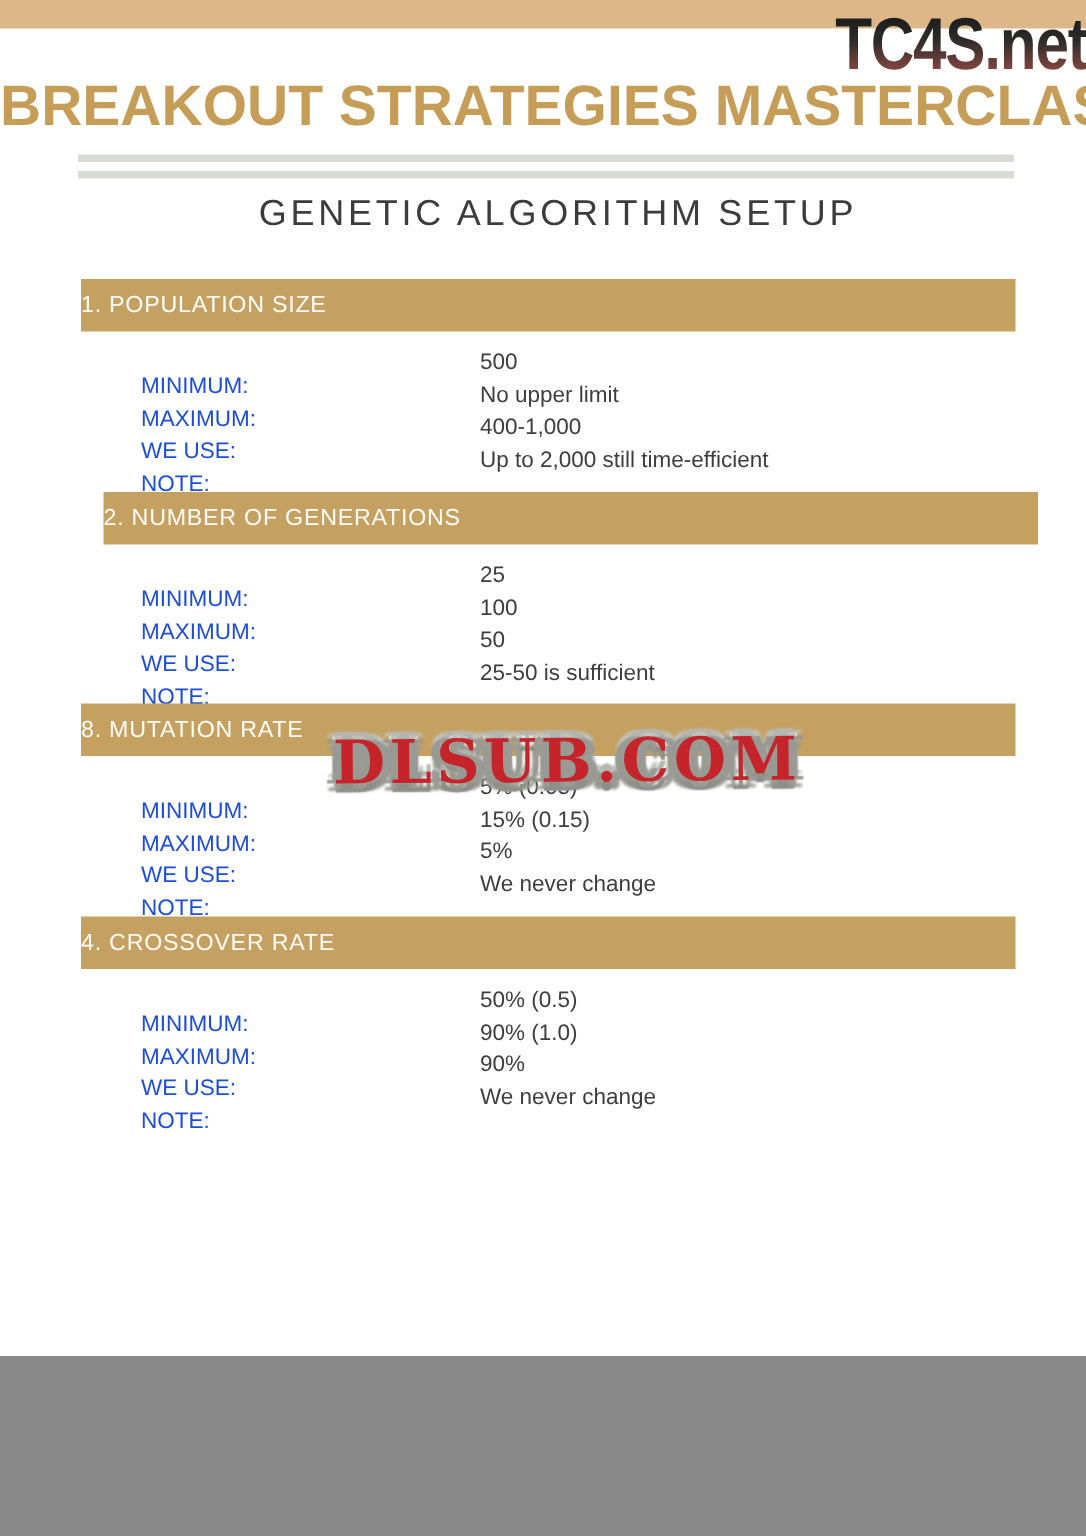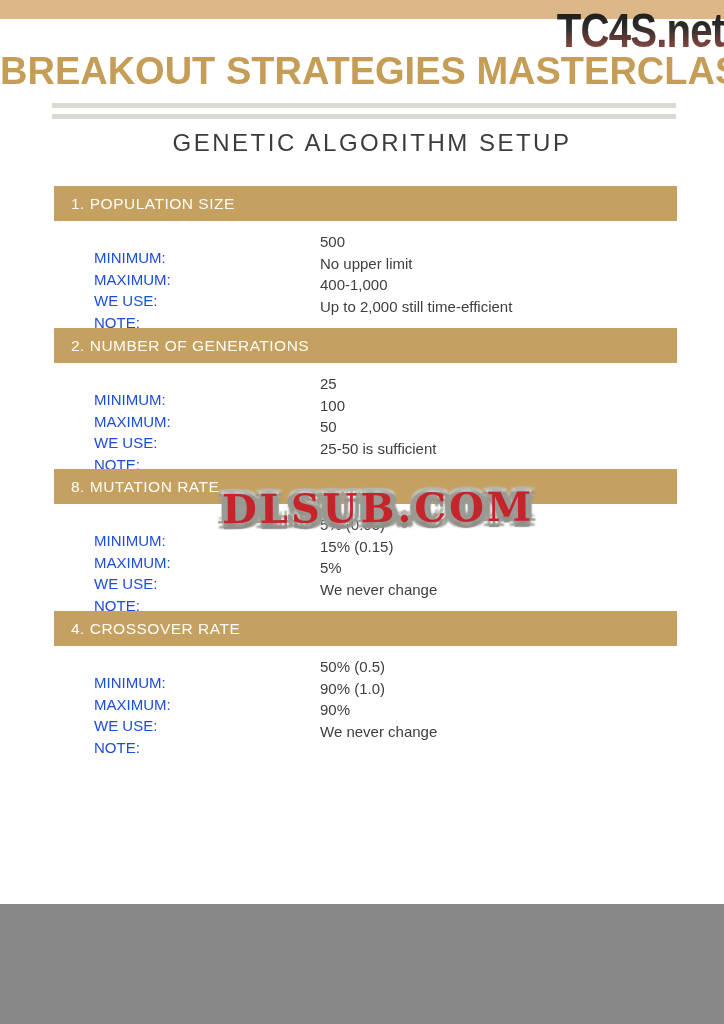--- a/index.html
+++ b/index.html
@@ -37,23 +37,23 @@
 
   .subtitle {
     position:absolute; left:0; top:129px; width:724px; text-align:center;
     font-size:24px; font-weight:400; color:#3c3c3c; letter-spacing:2.5px;padding-left:20px;
   }
 
   
   .sec-header {
     position:absolute; left:54px; width:623px; height:35px;
     background:#c5a161; color:#fdfcf8; font-size:15.5px;
-    line-height:35px; padding-left:17px; letter-spacing:0.5px;
-  }
-  .sec1 { top:186px; } .sec2 { top:328px; } .sec3 { top:469px; } .sec4 { top:611px; }
+    line-height:35px; letter-spacing:0.5px;
+  }
+  .sec1 { top:186px; } .sec2 { top:328px;margin-left:15px; } .sec3 { top:469px; } .sec4 { top:611px; }
 
   
   .rows { position:absolute; left:0; width:724px; }
   .rows.r1 { top:231px; } .rows.r2 { top:373px; } .rows.r3 { top:514px; } .rows.r4 { top:656px; }
   .row { position:relative; height:21.5px; }
   .row .lbl { position:absolute; left:94px; top:16px; font-size:15px; color:#1d4ed8; line-height:21.5px; }
   .row .val { position:absolute; left:320px; top:0; font-size:15px; color:#3e3e3e; line-height:21.5px; }
 
   
   .wm-dlsub {

